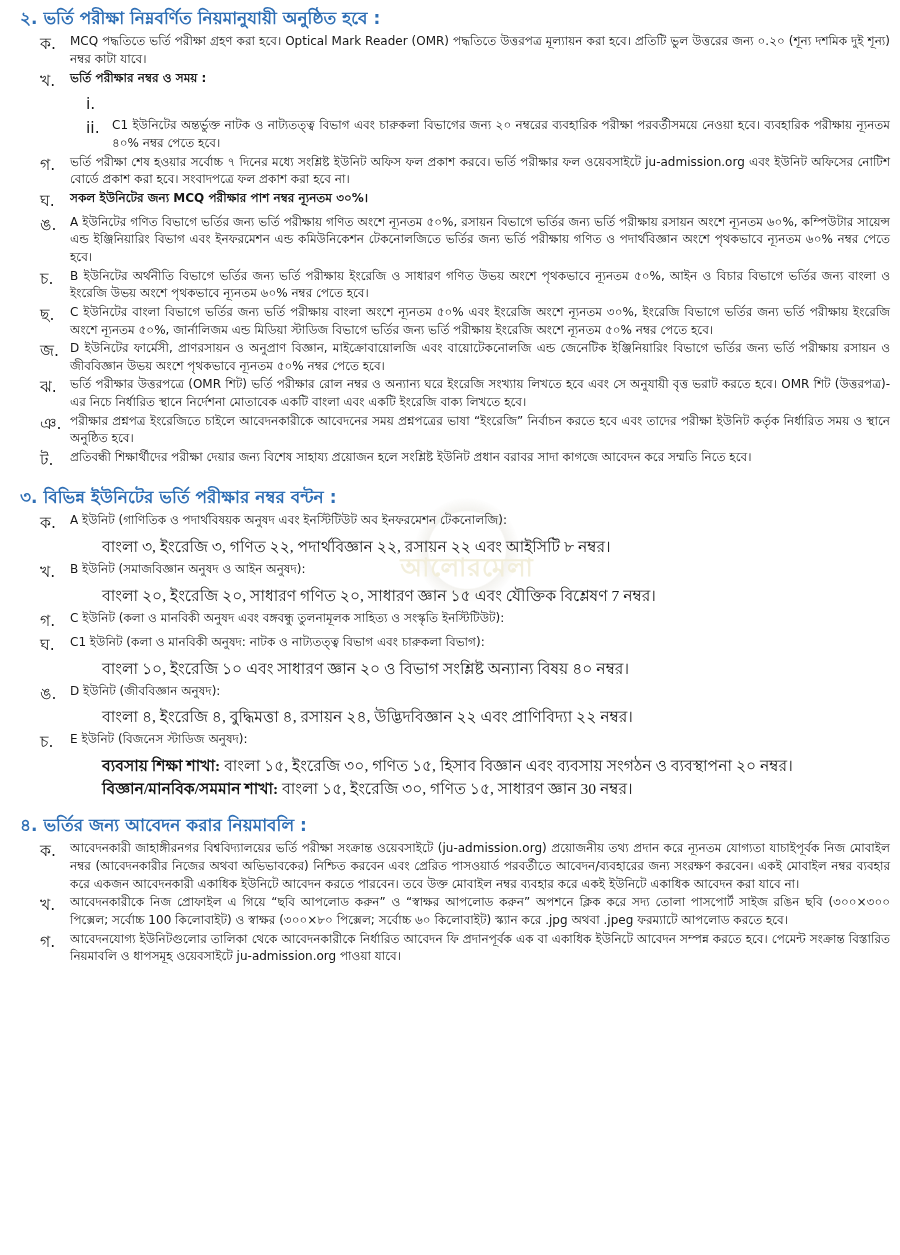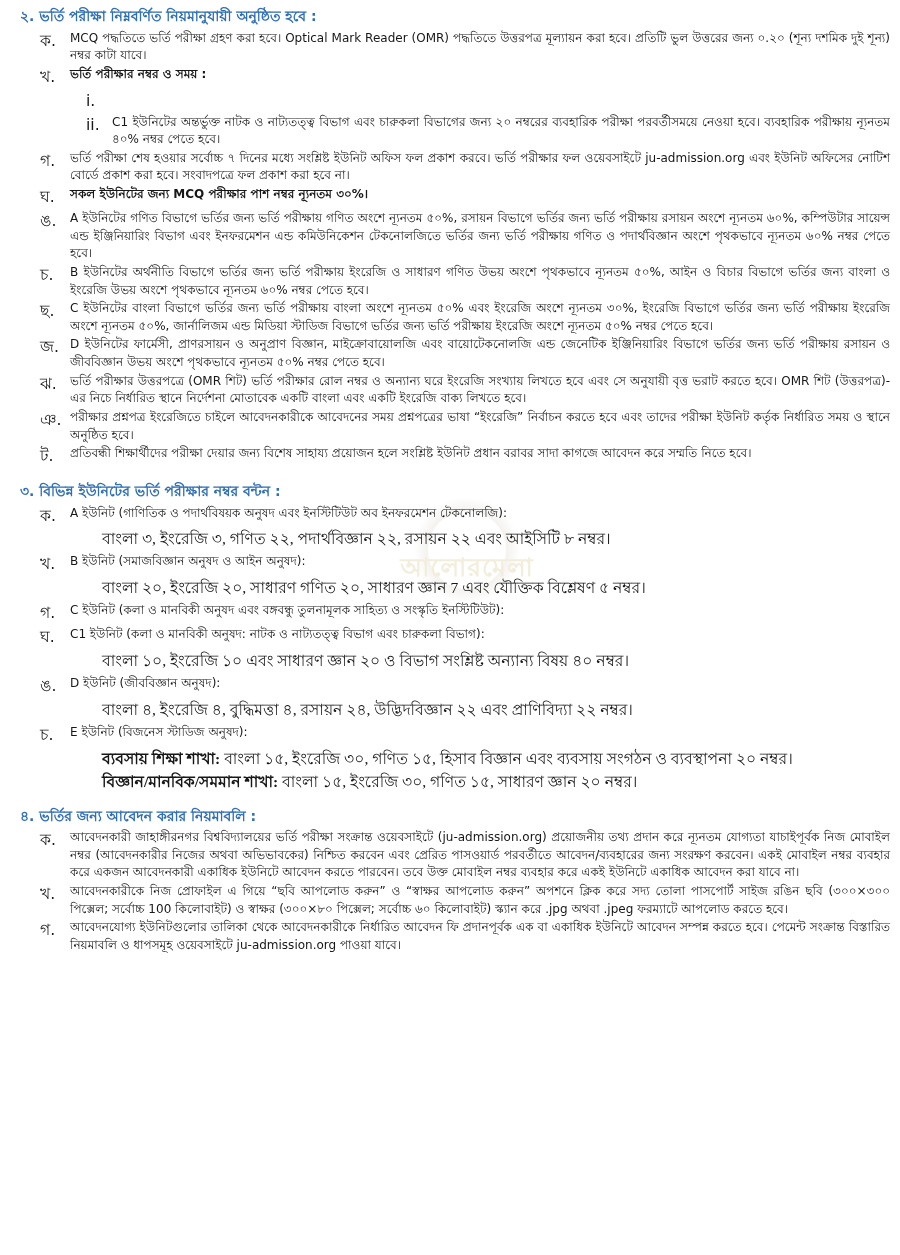--- a/index.html
+++ b/index.html
@@ -60,21 +60,21 @@
     color: #d6c98a;
     font-weight: 700;
   }
 
   .content { position: relative; z-index: 2; }
 
   
   .section-head {
     color: #2f6fb5;
     font-weight: 700;
-    font-size: 14px;
+    font-size: 17px;
     line-height: 1.25;
     margin: 0 0 4px 6px;
     font-family: "DejaVu Sans", "Liberation Sans", sans-serif;
   }
   .sec-gap { height: 14px; }
 
   .para {
     font-size: 15.6px;
     line-height: 1.47;
     margin: 0;
@@ -201,21 +201,21 @@
     <div class="row lvl1">
       <span class="mk">ক.</span>
       <span class="bd">A ইউনিট (গাণিতিক ও পদার্থবিষয়ক অনুষদ এবং ইনস্টিটিউট অব ইনফরমেশন টেকনোলজি):</span>
     </div>
     <div class="para lvl1-sub sub-line blk">বাংলা ৩, ইংরেজি ৩, গণিত ২২, পদার্থবিজ্ঞান ২২, রসায়ন ২২ এবং আইসিটি ৮ নম্বর।</div>
 
     <div class="row lvl1">
       <span class="mk">খ.</span>
       <span class="bd">B ইউনিট (সমাজবিজ্ঞান অনুষদ ও আইন অনুষদ):</span>
     </div>
-    <div class="para lvl1-sub sub-line blk">বাংলা ২০, ইংরেজি ২০, সাধারণ গণিত ২০, সাধারণ জ্ঞান 7 এবং যৌক্তিক বিশ্লেষণ ৫ নম্বর।</div>
+    <div class="para lvl1-sub sub-line blk">বাংলা ২০, ইংরেজি ২০, সাধারণ গণিত ২০, সাধারণ জ্ঞান ১৫ এবং যৌক্তিক বিশ্লেষণ 7 নম্বর।</div>
 
     <div class="row lvl1">
       <span class="mk">গ.</span>
       <span class="bd">C ইউনিট (কলা ও মানবিকী অনুষদ এবং বঙ্গবন্ধু তুলনামূলক সাহিত্য ও সংস্কৃতি ইনস্টিটিউট):</span>
     </div>
 
     <div class="row lvl1">
       <span class="mk">ঘ.</span>
       <span class="bd">C1 ইউনিট (কলা ও মানবিকী অনুষদ: নাটক ও নাট্যতত্ত্ব বিভাগ এবং চারুকলা বিভাগ):</span>
     </div>
@@ -228,21 +228,21 @@
     <div class="para lvl1-sub sub-line blk">বাংলা ৪, ইংরেজি ৪, বুদ্ধিমত্তা ৪, রসায়ন ২৪, উদ্ভিদবিজ্ঞান ২২ এবং প্রাণিবিদ্যা ২২ নম্বর।</div>
 
     <div class="row lvl1">
       <span class="mk">চ.</span>
       <span class="bd">E ইউনিট (বিজনেস স্টাডিজ অনুষদ):</span>
     </div>
     <div class="para lvl1-sub sub-line">
       <span class="bold">ব্যবসায় শিক্ষা শাখা:</span><span> বাংলা ১৫, ইংরেজি ৩০, গণিত ১৫, হিসাব বিজ্ঞান এবং ব্যবসায় সংগঠন ও ব্যবস্থাপনা ২০ নম্বর।</span>
     </div>
     <div class="para lvl1-sub sub-line">
-      <span class="bold">বিজ্ঞান/মানবিক/সমমান শাখা:</span><span> বাংলা ১৫, ইংরেজি ৩০, গণিত ১৫, সাধারণ জ্ঞান ২০ নম্বর।</span>
+      <span class="bold">বিজ্ঞান/মানবিক/সমমান শাখা:</span><span> বাংলা ১৫, ইংরেজি ৩০, গণিত ১৫, সাধারণ জ্ঞান 30 নম্বর।</span>
     </div>
 
     <div class="sec-gap"></div>
 
     <h2 class="section-head">৪. ভর্তির জন্য আবেদন করার নিয়মাবলি :</h2>
 
     <div class="row lvl1">
       <span class="mk">ক.</span>
       <span class="bd">আবেদনকারী জাহাঙ্গীরনগর বিশ্ববিদ্যালয়ের ভর্তি পরীক্ষা সংক্রান্ত ওয়েবসাইটে (ju-admission.org) প্রয়োজনীয় তথ্য প্রদান করে ন্যূনতম যোগ্যতা যাচাইপূর্বক নিজ মোবাইল নম্বর (আবেদনকারীর নিজের অথবা অভিভাবকের) নিশ্চিত করবেন এবং প্রেরিত পাসওয়ার্ড পরবর্তীতে আবেদন/ব্যবহারের জন্য সংরক্ষণ করবেন। একই মোবাইল নম্বর ব্যবহার করে একজন আবেদনকারী একাধিক ইউনিটে আবেদন করতে পারবেন। তবে উক্ত মোবাইল নম্বর ব্যবহার করে একই ইউনিটে একাধিক আবেদন করা যাবে না।</span>
     </div>

